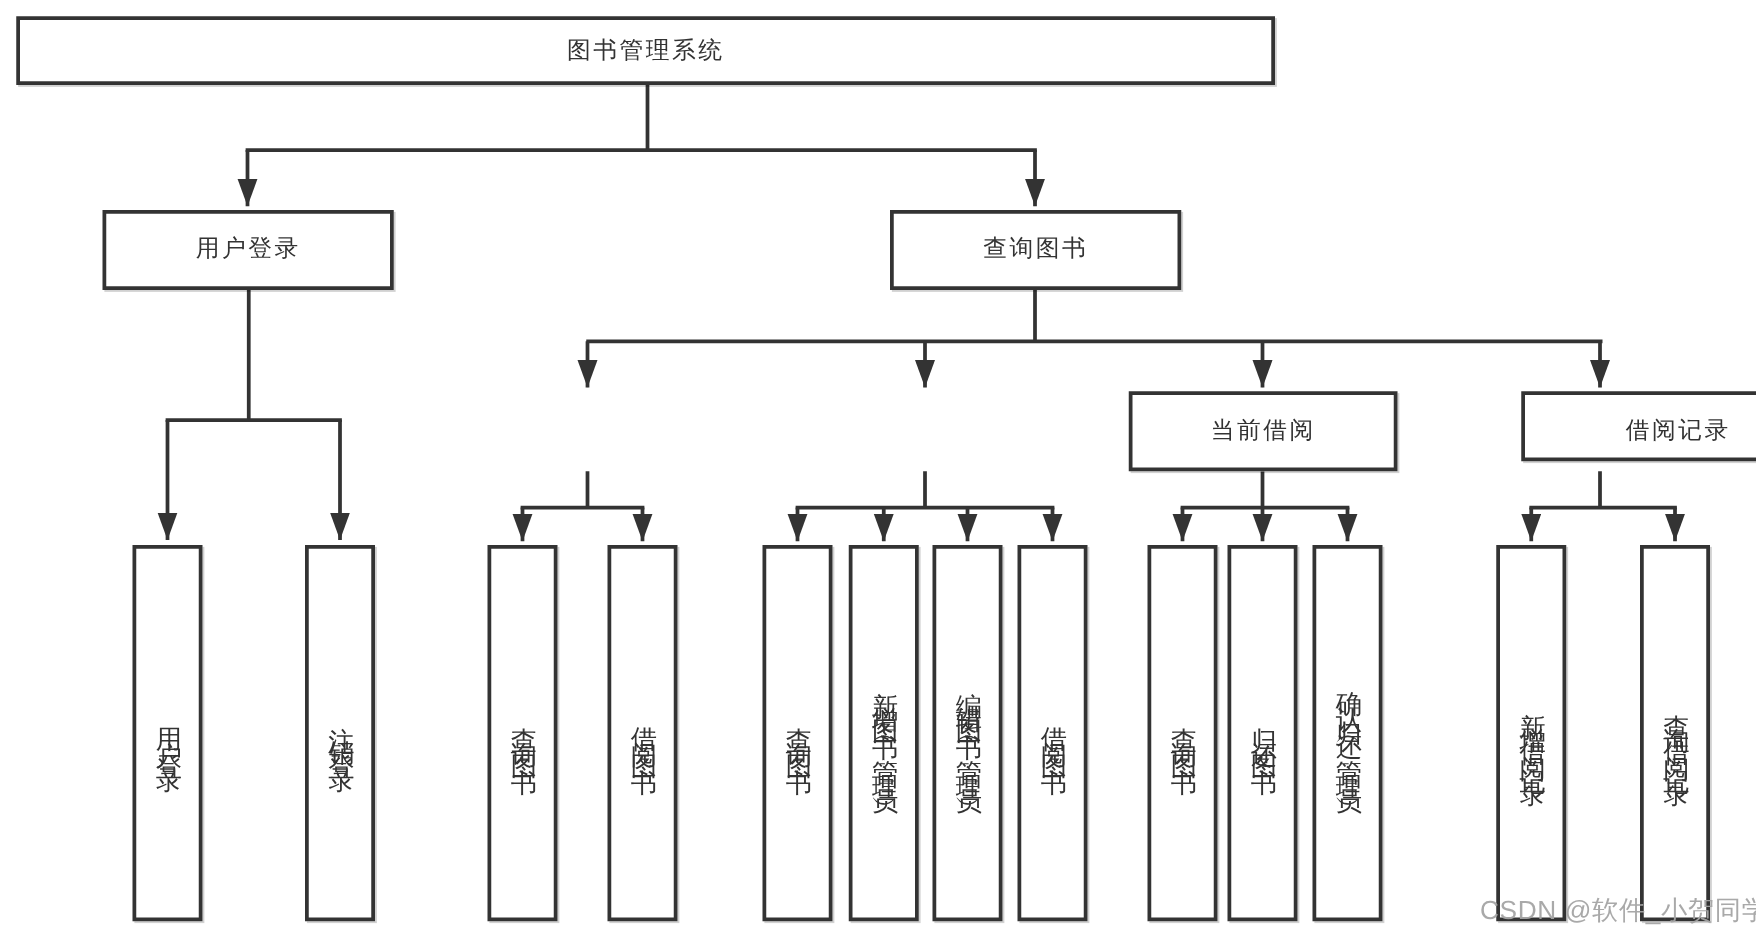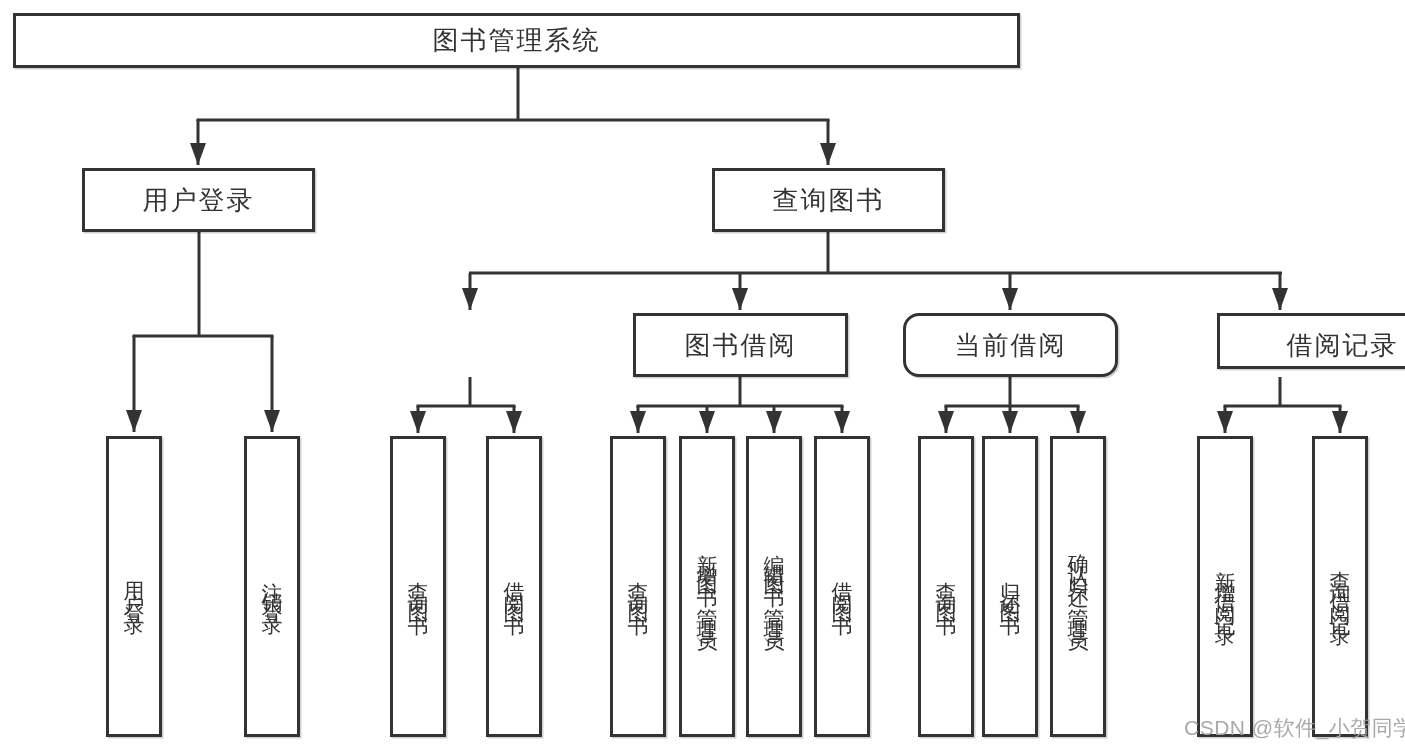--- a/index.html
+++ b/index.html
@@ -26,21 +26,21 @@
     position: absolute;
     box-sizing: border-box;
     border: 3px solid #333333;
     background: #ffffff;
     color: #333333;
     z-index: 2;
     box-shadow: 1.5px 1.5px 0 rgba(0,0,0,0.18);
   }
   .node.h {
     text-align: center;
-    font-size: 26px;
+    font-size: 19px;
     letter-spacing: 2px;
     white-space: nowrap;
   }
   .node.h.root { line-height: 49px; }
   .node.h.mid  { line-height: 58px; }
   .node.v {
     writing-mode: vertical-rl;
     text-orientation: mixed;
     text-align: center;
     font-size: 21px;
@@ -110,22 +110,21 @@
       <path d="M1225,406 V433" marker-end="url(#arr)"></path>
       <path d="M1340,406 V433" marker-end="url(#arr)"></path>
     </g>
   </svg>
 
   <div class="node h root" style="left:13px; top:13px; width:1007px; height:55px;">图书管理系统</div>
 
   <div class="node h mid" style="left:82px; top:168px; width:233px; height:64px;">用户登录</div>
   <div class="node h mid" style="left:712px; top:168px; width:233px; height:64px;">查询图书</div>
 
-  <div class="node h mid" style="left:633px; top:313px; width:215px; height:64px;">图书借阅</div>
-  <div class="node h mid" style="left:903px; top:313px; width:215px; height:64px;border-radius:16px;">当前借阅</div>
+  <div class="node h mid" style="left:903px; top:313px; width:215px; height:64px;">当前借阅</div>
   <div class="node h mid" style="left:1217px; top:313px; width:215px; height:56px;padding-left:36px;">借阅记录</div>
 
   <div class="node v" style="left:106px; top:436px; width:56px; height:301px;">用户登录</div>
   <div class="node v" style="left:244px; top:436px; width:56px; height:301px;">注销登录</div>
 
   <div class="node v" style="left:390px; top:436px; width:56px; height:301px;">查询图书</div>
   <div class="node v" style="left:486px; top:436px; width:56px; height:301px;">借阅图书</div>
 
   <div class="node v" style="left:610px; top:436px; width:56px; height:301px;">查询图书</div>
   <div class="node v" style="left:679px; top:436px; width:56px; height:301px;">新增图书（管理员）</div>

